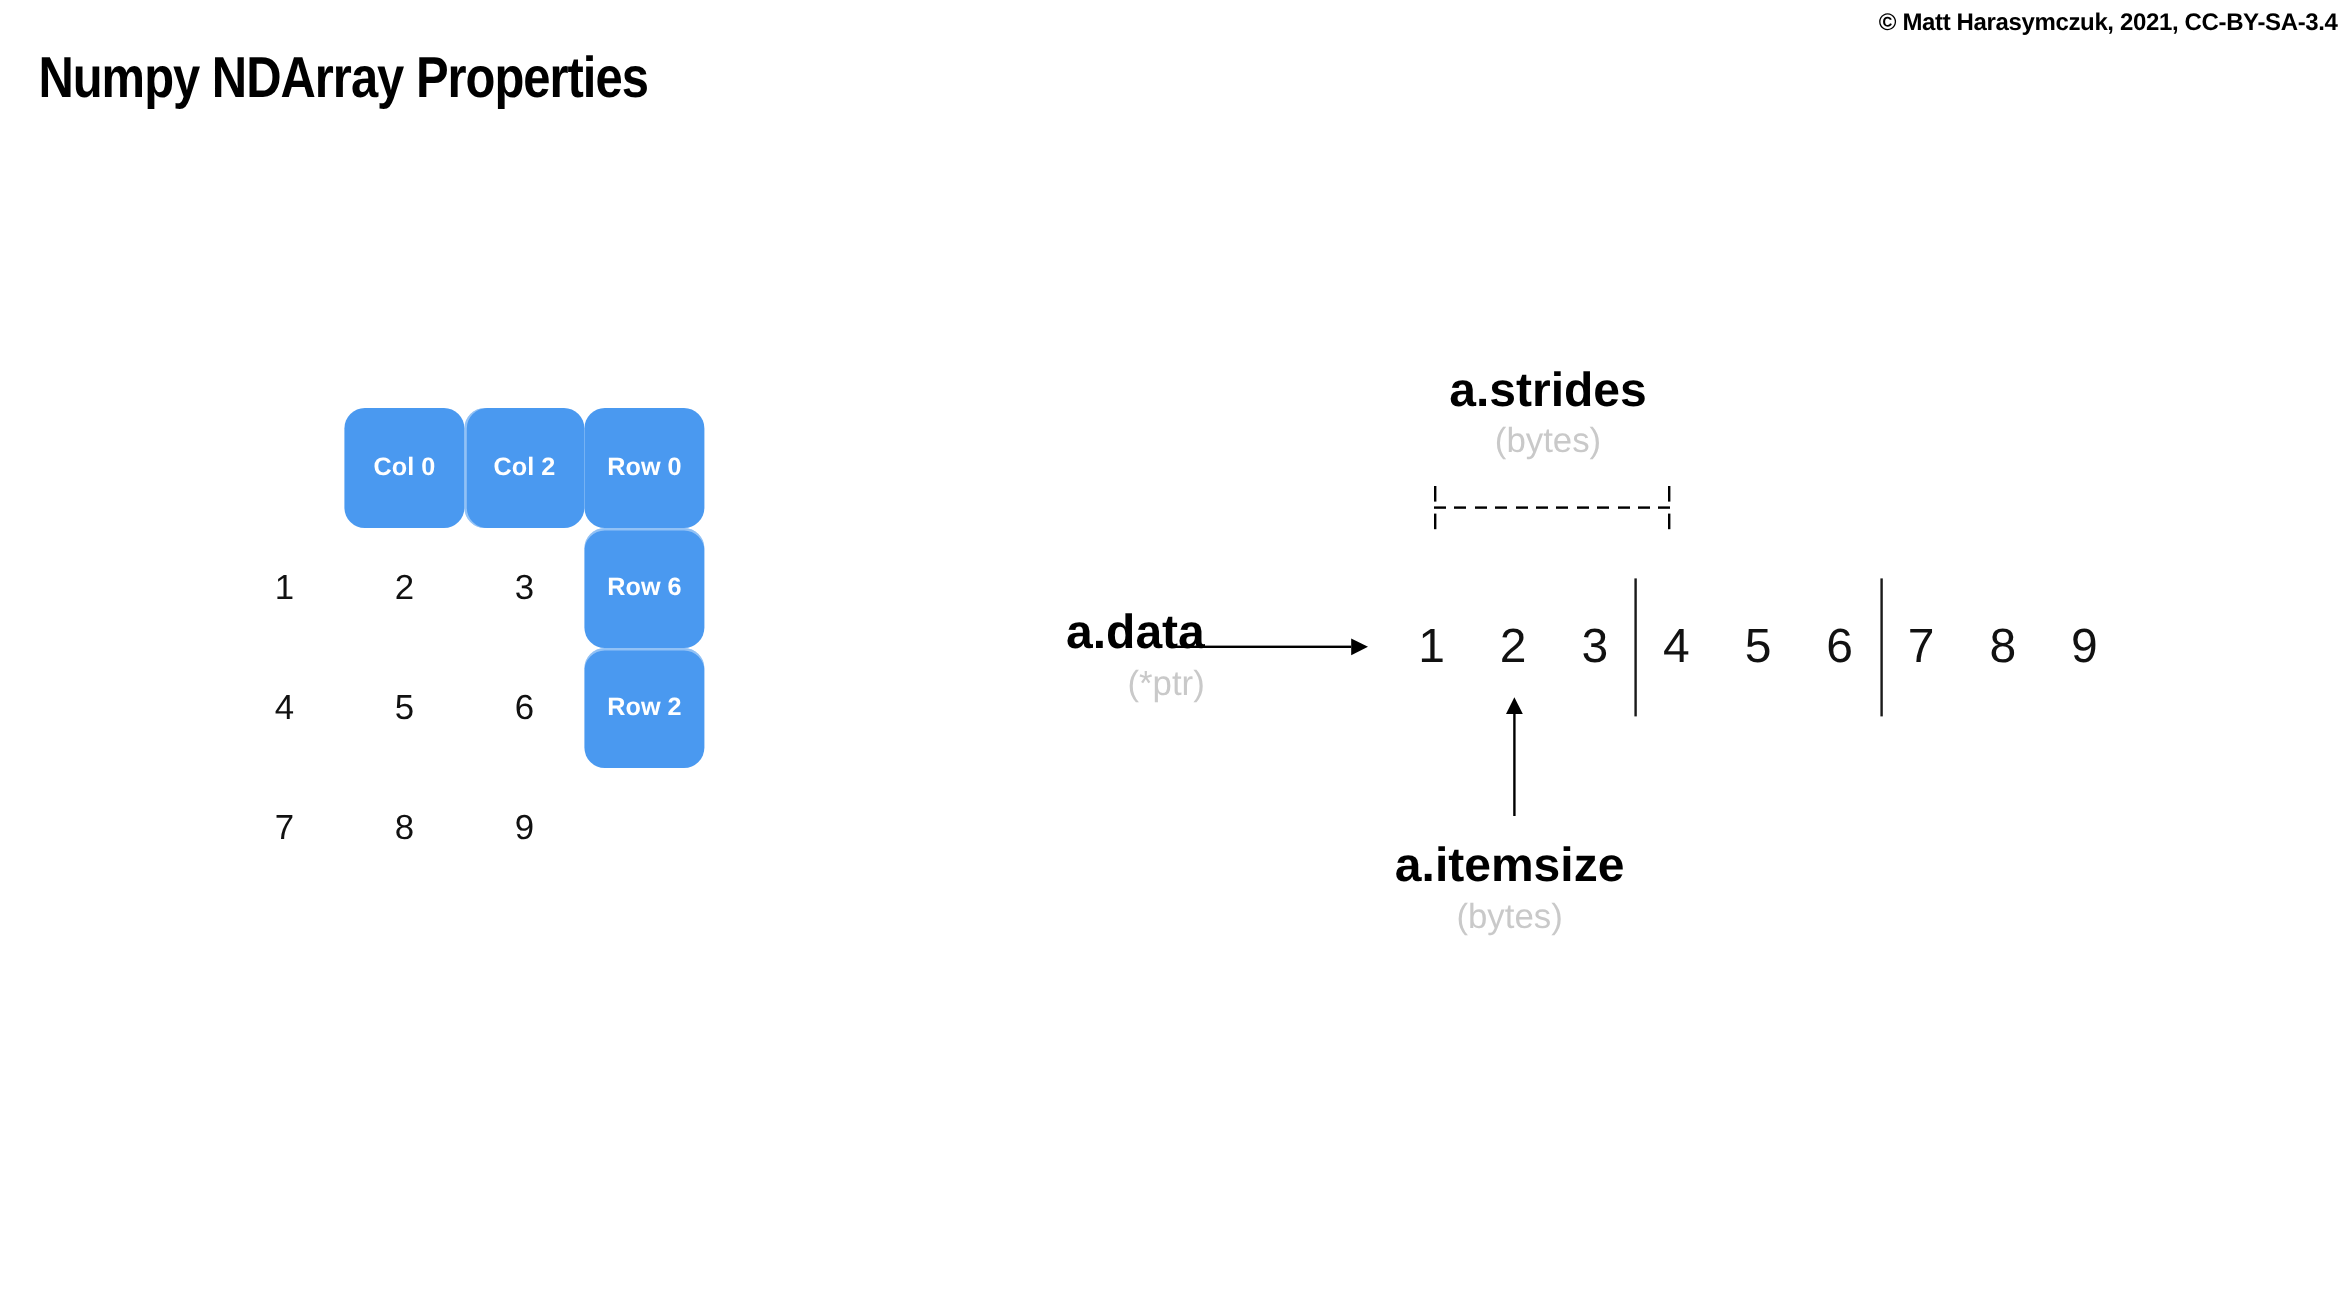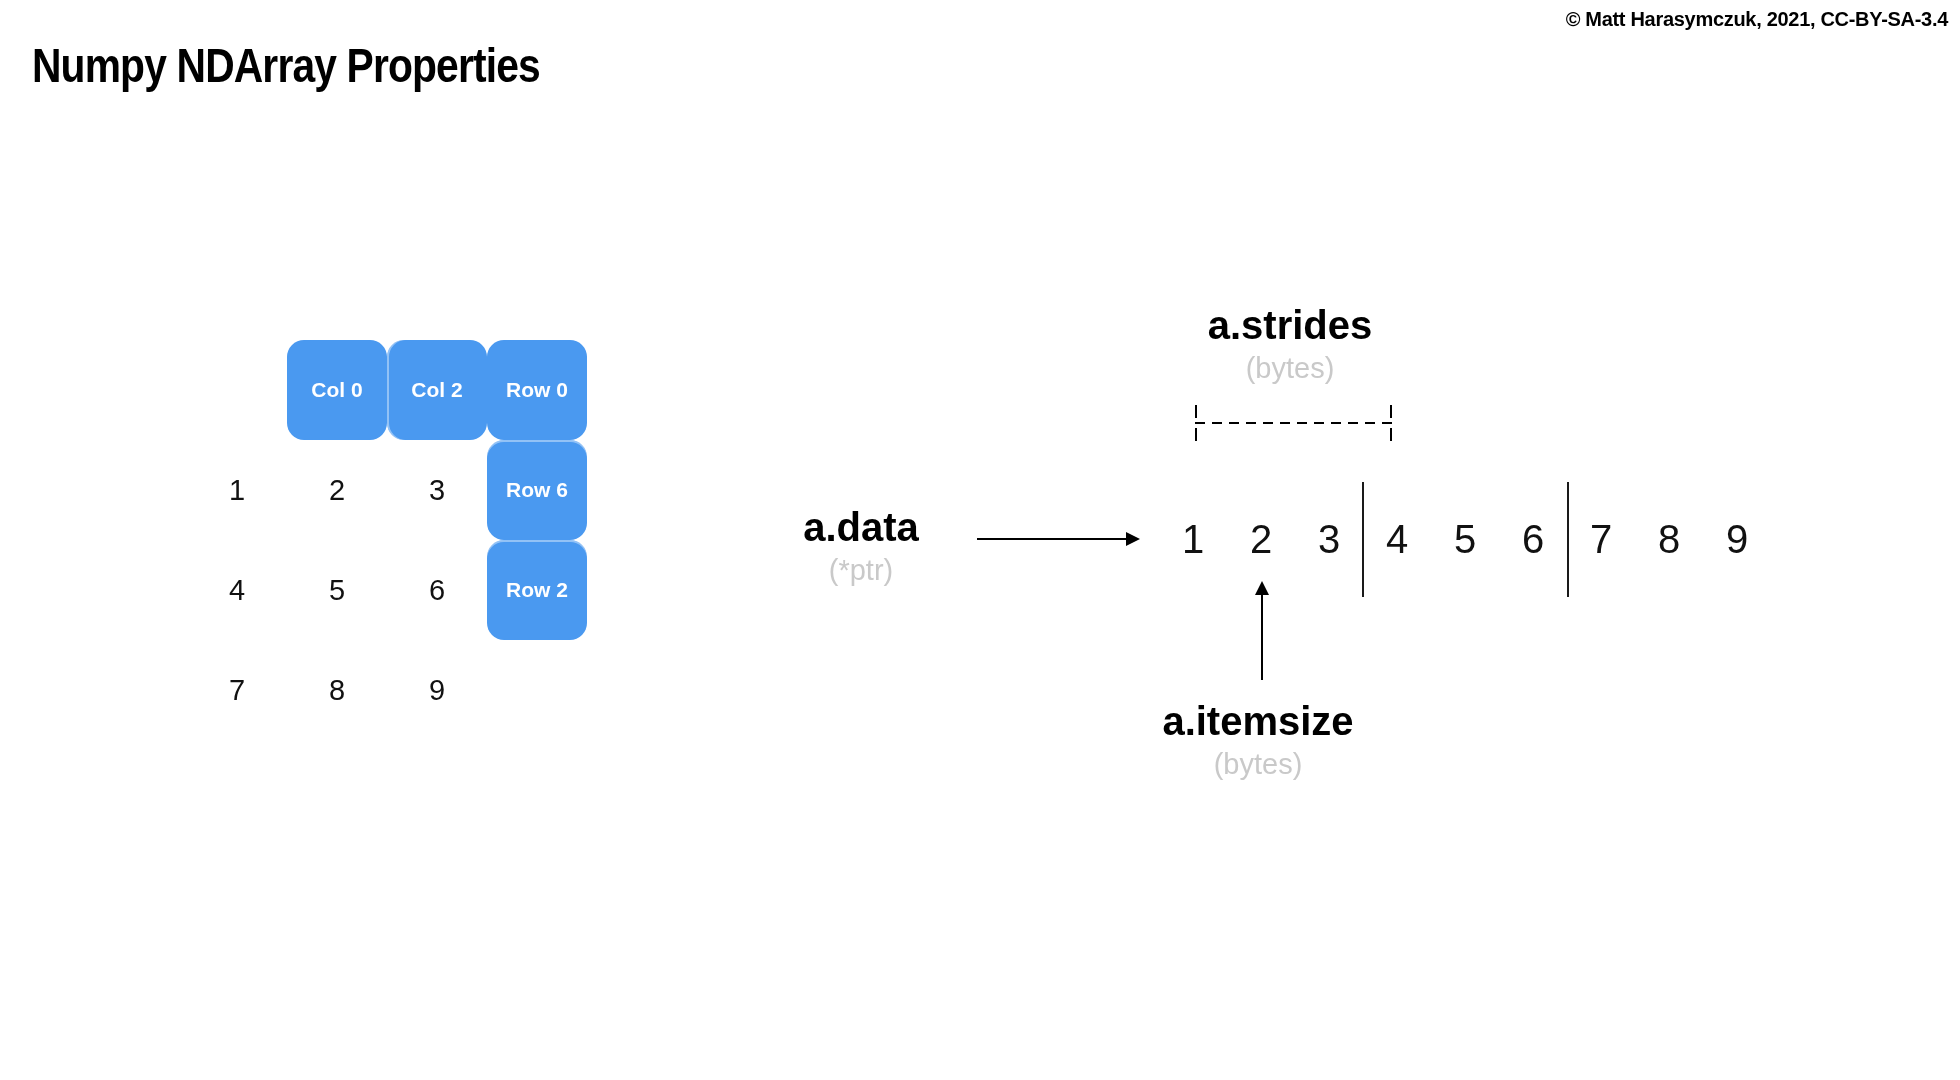--- a/index.html
+++ b/index.html
@@ -33,21 +33,21 @@
   .cell.sep-l { box-shadow: inset 2px 0 0 rgba(255,255,255,0.4); }
   .cell.sep-t { box-shadow: inset 0 2px 0 rgba(255,255,255,0.4); }
   .cell.value { font-size: 29px; color: #111; background: #fff; }
   .cell.corner { background: transparent; }
 
   
   .anno { position: absolute; text-align: center; line-height: 1.25; white-space: nowrap; }
   .anno .main { font-size: 40px; font-weight: bold; color: #000; }
   .anno .sub  { font-size: 29px; font-weight: normal; color: var(--muted-gray, #C9C9C9); }
 
-  .anno-data     { left: 771px;  top: 502px; width: 180px; }
+  .anno-data     { left: 824px;  top: 502px; width: 180px; text-align: right; }
   .anno-strides  { left: 1190px; top: 300px; width: 200px; }
   .anno-itemsize { left: 1158px; top: 696px; width: 200px; }
 
   
   .data-arrow-line {
     position: absolute; left: 977px; top: 538px; width: 149px; height: 2px; background: #000;
   }
   .data-arrow-head {
     position: absolute; left: 1126px; top: 532px; width: 0; height: 0;
     border-left: 14px solid #000; border-top: 7px solid transparent; border-bottom: 7px solid transparent;

